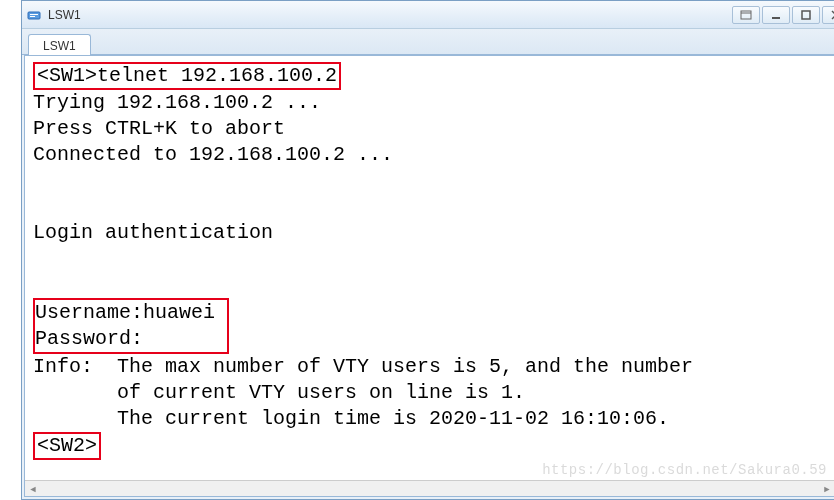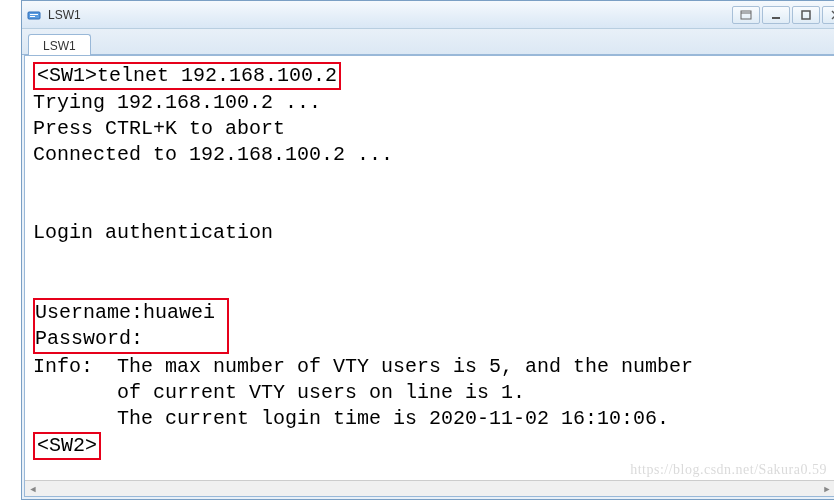--- a/index.html
+++ b/index.html
@@ -14,21 +14,21 @@
     .tab { height: 22px; padding: 0 14px; background: #fff; border: 1px solid #99b8d8; border-bottom: none; border-radius: 3px 3px 0 0; font-size: 12px; display: flex; align-items: center; color: #333; position: relative; top: 1px; }
     .terminal-wrap { flex: 1; background: #fff; position: relative; overflow: hidden; border: 1px solid #99b8d8; margin: 0 2px 2px 2px; }
     .terminal { position: absolute; top: 0; left: 0; right: 16px; bottom: 16px; padding: 6px 8px; font-family: "Courier New", monospace; font-size: 20px; line-height: 26px; color: #000; white-space: pre; overflow: hidden; }
     .hl { border: 2px solid #e6001a; display: inline-block; line-height: 22px; padding: 1px 2px; }
     .hl-block { border: 2px solid #e6001a; display: inline-block; }
     .vscroll { position: absolute; top: 0; right: 0; width: 16px; bottom: 16px; background: #f0f0f0; border-left: 1px solid #ccc; }
     .vthumb { position: absolute; top: 2px; left: 2px; right: 2px; height: 40px; background: #c8c8c8; border-radius: 2px; }
     .hscroll { position: absolute; left: 0; right: 16px; bottom: 0; height: 16px; background: #f0f0f0; border-top: 1px solid #ccc; display: flex; align-items: center; }
     .harrow { width: 16px; height: 14px; display: flex; align-items: center; justify-content: center; color: #888; font-size: 9px; }
     .corner { position: absolute; right: 0; bottom: 0; width: 16px; height: 16px; background: #f0f0f0; }
-    .watermark { position: absolute; right: 24px; bottom: 18px; font-size: 14px; color: rgba(150,150,150,0.35); font-family: Liberation Serif, serif; letter-spacing: 0.5px; }
+    .watermark { position: absolute; right: 24px; bottom: 18px; font-size: 14px; color: rgba(150,150,150,0.35); font-family: Liberation Mono, monospace; letter-spacing: 0.5px; }
   </style>
 </head>
 <body>
 
 <div class="window">
   <div class="titlebar">
     <span class="title-icon">
       <svg width="14" height="14" viewBox="0 0 14 14">
           <rect x="1" y="4" width="12" height="7" rx="1" fill="#5a9be0" stroke="#2d6db8" stroke-width="1"></rect>
           <rect x="3" y="6" width="8" height="1" fill="#fff"></rect>

